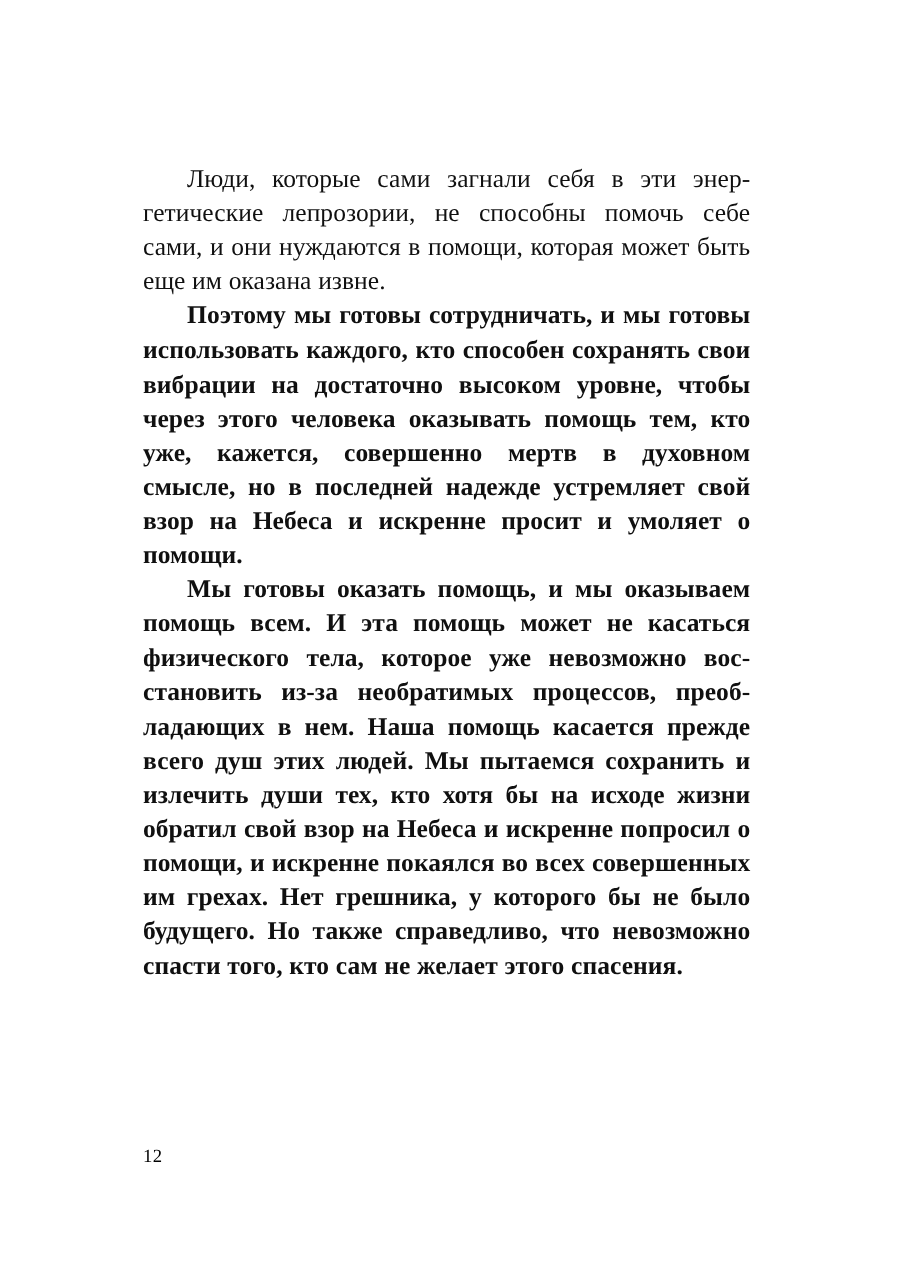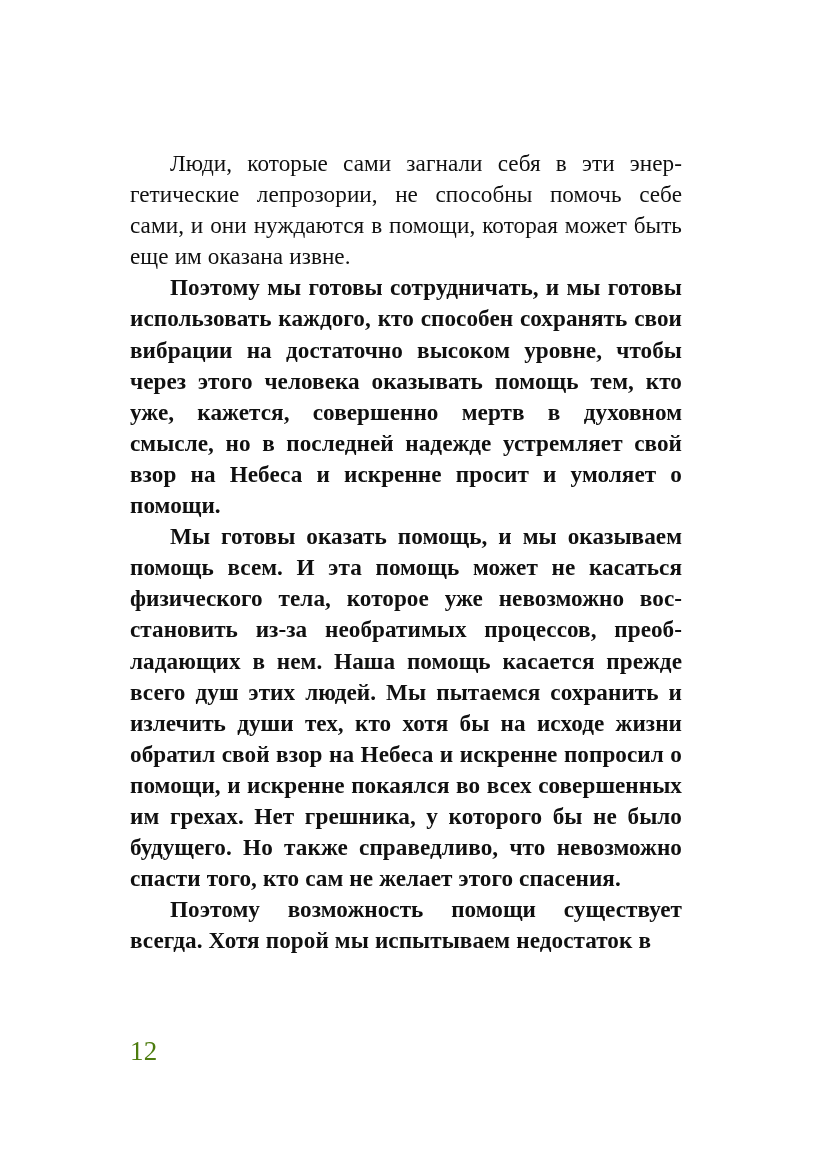--- a/index.html
+++ b/index.html
@@ -44,33 +44,32 @@
   .para + .para {
     margin-top: 0;
     font-weight: bold;
   }
 
   .folio {
     position: absolute;
     left: 130px;
     top: 1026px;
     font-family: "Liberation Serif", "DejaVu Serif", serif;
-    font-size: 27px;
+    font-size: 17px;
     line-height: 26px;
-    color: #4d7c0f;
+    color: #000000;
     letter-spacing: 0.3px;
   }
 </style>
 </head>
 <body>
 
 <div class="page">
 
   <div class="text-block">
     <p class="para">Люди, которые сами загнали себя в эти энер­гетические лепрозории, не способны помочь себе сами, и они нуждаются в помощи, которая может быть еще им оказана извне.</p>
     <p class="para">Поэтому мы готовы сотрудничать, и мы гото­вы использовать каждого, кто способен сохранять свои вибрации на достаточно высоком уровне, чтобы через этого человека оказывать помощь тем, кто уже, кажется, совершенно мертв в духов­ном смысле, но в последней надежде устремляет свой взор на Небеса и искренне просит и умоляет о помощи.</p>
     <p class="para">Мы готовы оказать помощь, и мы оказываем помощь всем. И эта помощь может не касаться физического тела, которое уже невозможно вос­становить из-за необратимых процессов, преоб­ладающих в нем. Наша помощь касается прежде всего душ этих людей. Мы пытаемся сохранить и излечить души тех, кто хотя бы на исходе жизни обратил свой взор на Небеса и искренне попро­сил о помощи, и искренне покаялся во всех со­вершенных им грехах. Нет грешника, у которого бы не было будущего. Но также справедливо, что невозможно спасти того, кто сам не желает этого спасения.</p>
-    <p class="para">Поэтому возможность помощи существует всегда. Хотя порой мы испытываем недостаток в</p>
   </div>
 
   <div class="folio">12</div>
 
 </div>
 
 </body></html>

